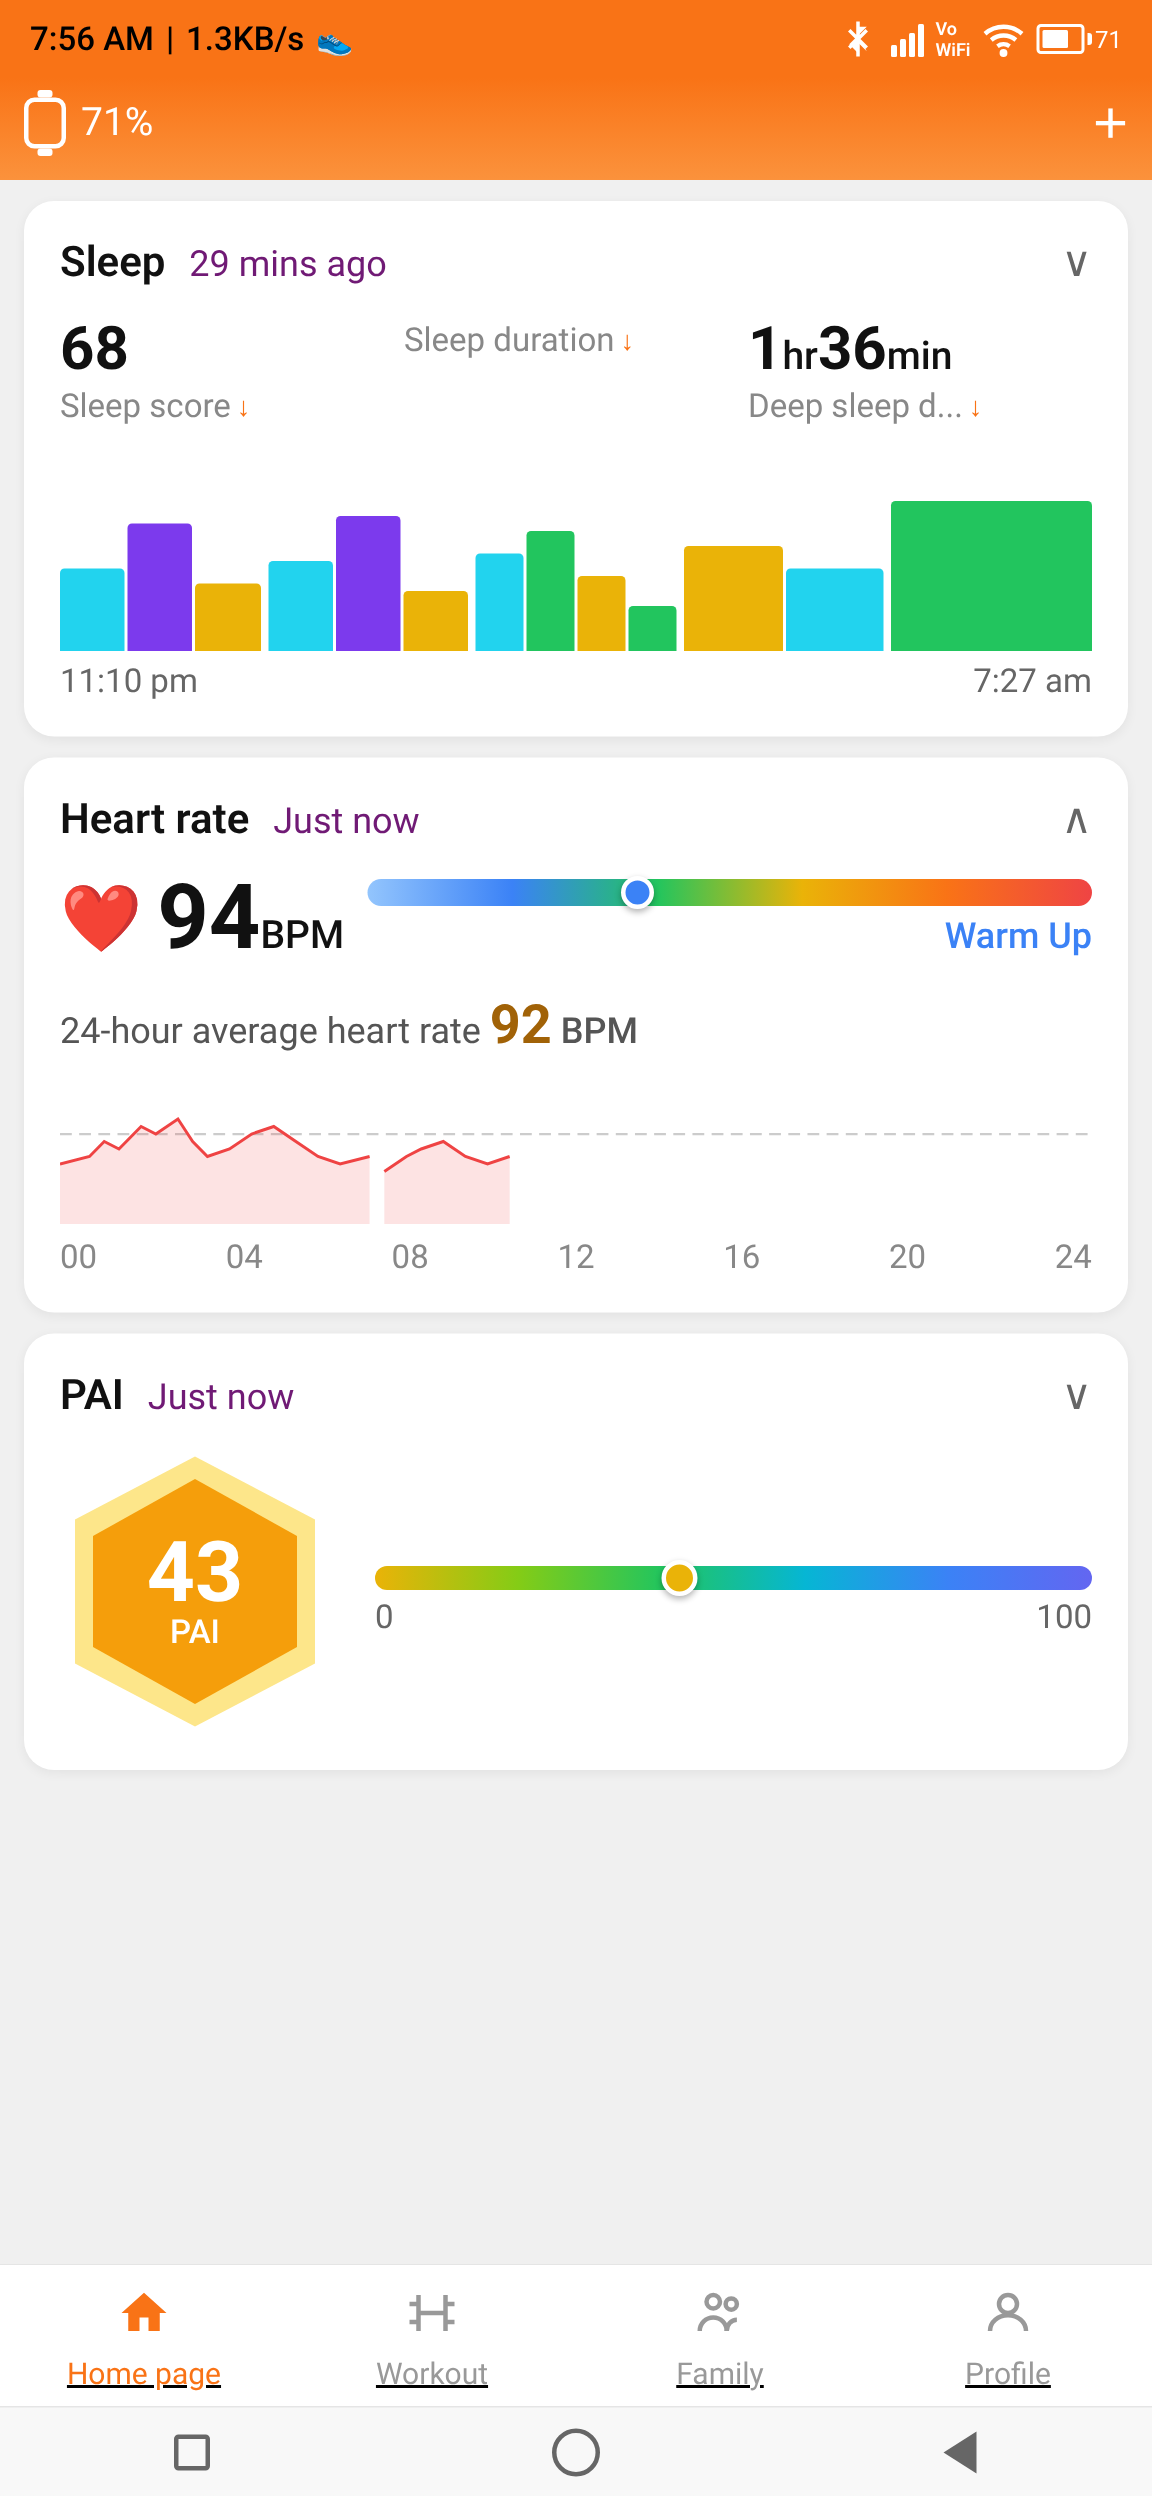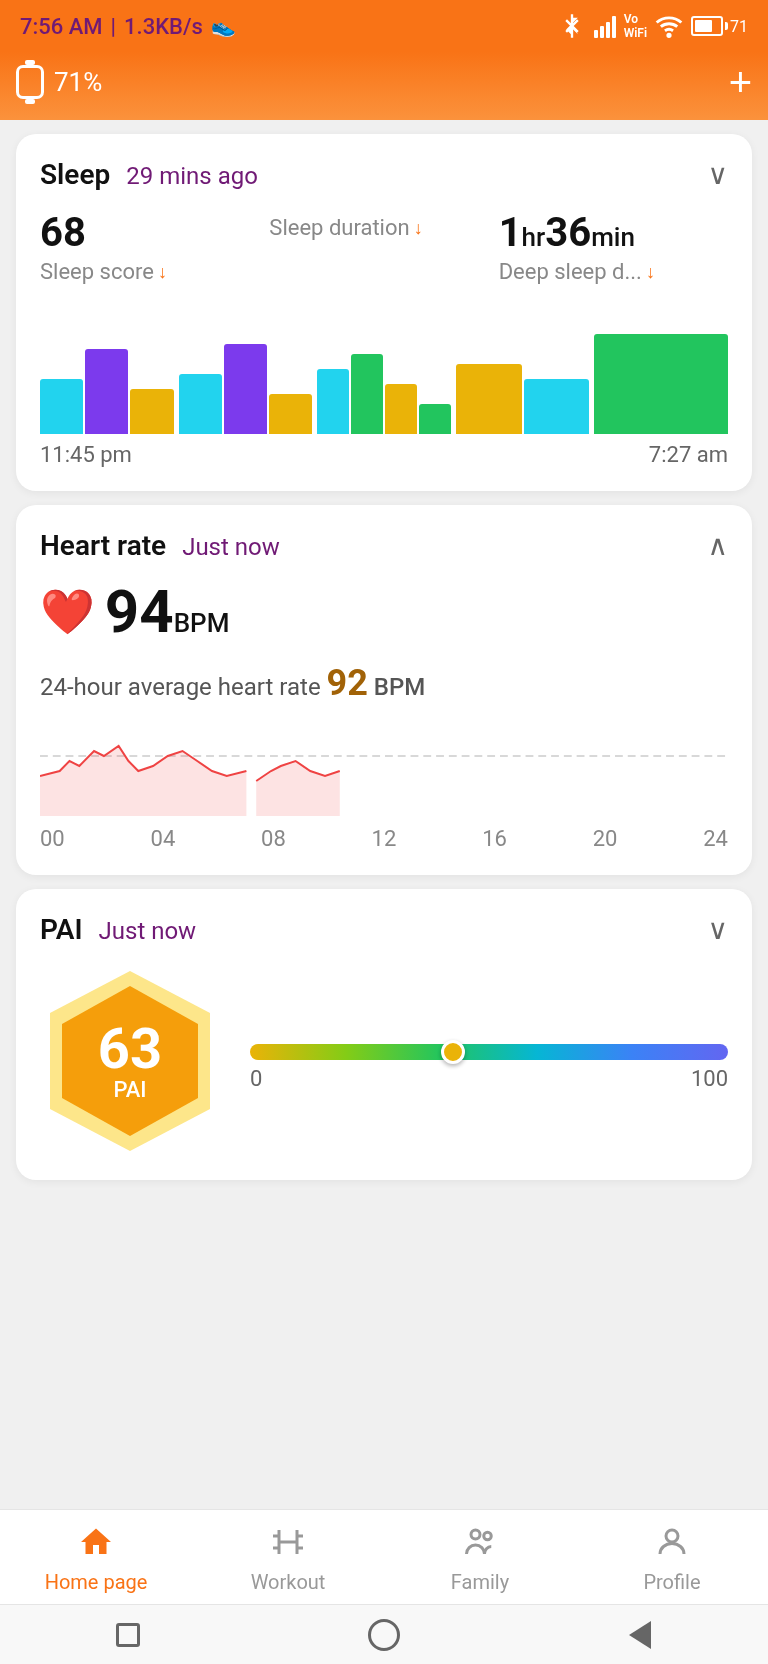--- a/index.html
+++ b/index.html
@@ -16,21 +16,21 @@
     
     .status-bar {
       background: #f97316;
       display: flex;
       justify-content: space-between;
       align-items: center;
       padding: 8px 20px;
       height: 52px;
     }
     .status-left {
-      color: #701a75;
+      color: #000000;
       font-size: 22px;
       font-weight: 500;
       display: flex;
       align-items: center;
       gap: 8px;
     }
     .status-right {
       display: flex;
       align-items: center;
       gap: 8px;
@@ -304,20 +304,21 @@
       padding: 14px 0 10px;
       border-top: 1px solid #e5e5e5;
     }
     .nav-item {
       display: flex;
       flex-direction: column;
       align-items: center;
       gap: 6px;
       cursor: pointer;
       flex: 1;
+      text-decoration: underline;
     }
     .nav-label {
       font-size: 20px;
       color: #999;
     }
     .nav-label.active { color: #f97316; }
 
     
     .system-nav {
       position: fixed;
@@ -498,40 +499,46 @@
           <div style="width:100%;height:70px;background:#eab308;border-radius:3px 3px 0 0;"></div>
           <div style="width:100%;height:55px;background:#22d3ee;border-radius:3px 3px 0 0;"></div>
         </div>
 
         <div style="display:flex;align-items:flex-end;gap:2px;flex:1;">
           <div style="width:100%;height:100px;background:#22c55e;border-radius:3px 3px 0 0;"></div>
         </div>
       </div>
     </div>
     <div class="sleep-times">
-      <span>11:45 pm</span>
+      <span>11:10 pm</span>
       <span>7:27 am</span>
     </div>
   </div>
 
   <div class="card">
     <div class="card-header">
       <div>
         <span class="card-title">Heart rate</span>
         <span class="card-subtitle">Just now</span>
       </div>
       <span class="chevron-up">∧</span>
     </div>
 
     <div class="heart-display">
       <div style="display:flex;align-items:center;gap:10px;">
         <span class="heart-icon">❤️</span>
         <span class="heart-bpm">
           <span>94</span><span class="bpm-unit">BPM</span>
         </span>
+      </div>
+      <div class="heart-zone">
+        <div class="zone-bar">
+          <div class="zone-indicator"></div>
+        </div>
+        <div class="zone-label">Warm Up</div>
       </div>
     </div>
 
     <div>
       <div class="avg-label">
         <span>24-hour average heart rate</span>
         <span class="avg-value"> <span>92</span></span>
         <span class="avg-unit">BPM</span>
       </div>
     </div>
@@ -574,21 +581,21 @@
 
       <div class="pai-hexagon">
 
         <svg class="pai-hexagon-outer" viewBox="0 0 180 190">
 
           <polygon points="90,5 170,47 170,143 90,185 10,143 10,47" fill="#fde68a" stroke="none"></polygon>
 
           <polygon points="90,20 158,58 158,132 90,170 22,132 22,58" fill="#f59e0b" stroke="none"></polygon>
         </svg>
         <div class="pai-value">
-          <div class="pai-number">63</div>
+          <div class="pai-number">43</div>
           <div class="pai-text">PAI</div>
         </div>
       </div>
 
       <div class="pai-right">
         <div class="pai-slider">
           <div class="pai-slider-dot"></div>
         </div>
         <div class="pai-range">
           <span>0</span>

